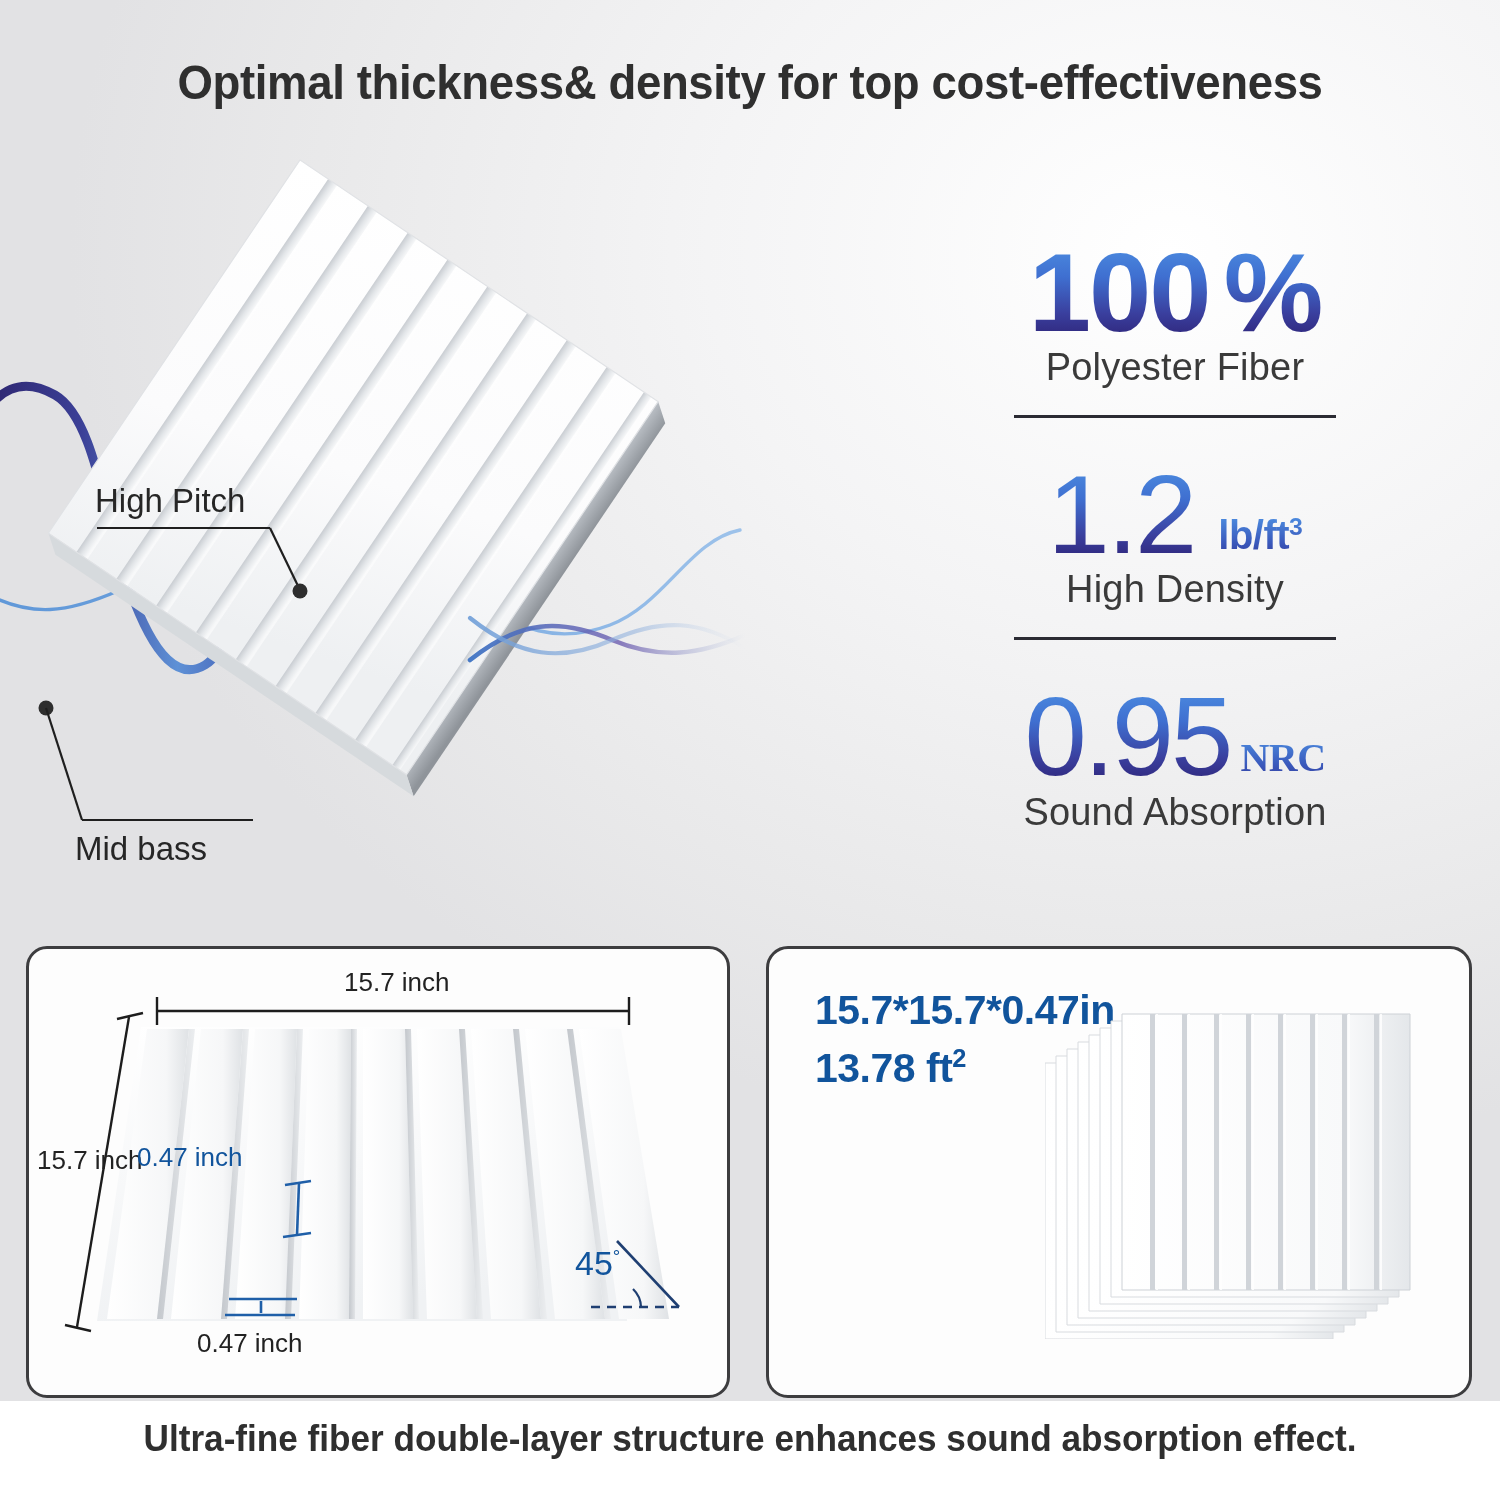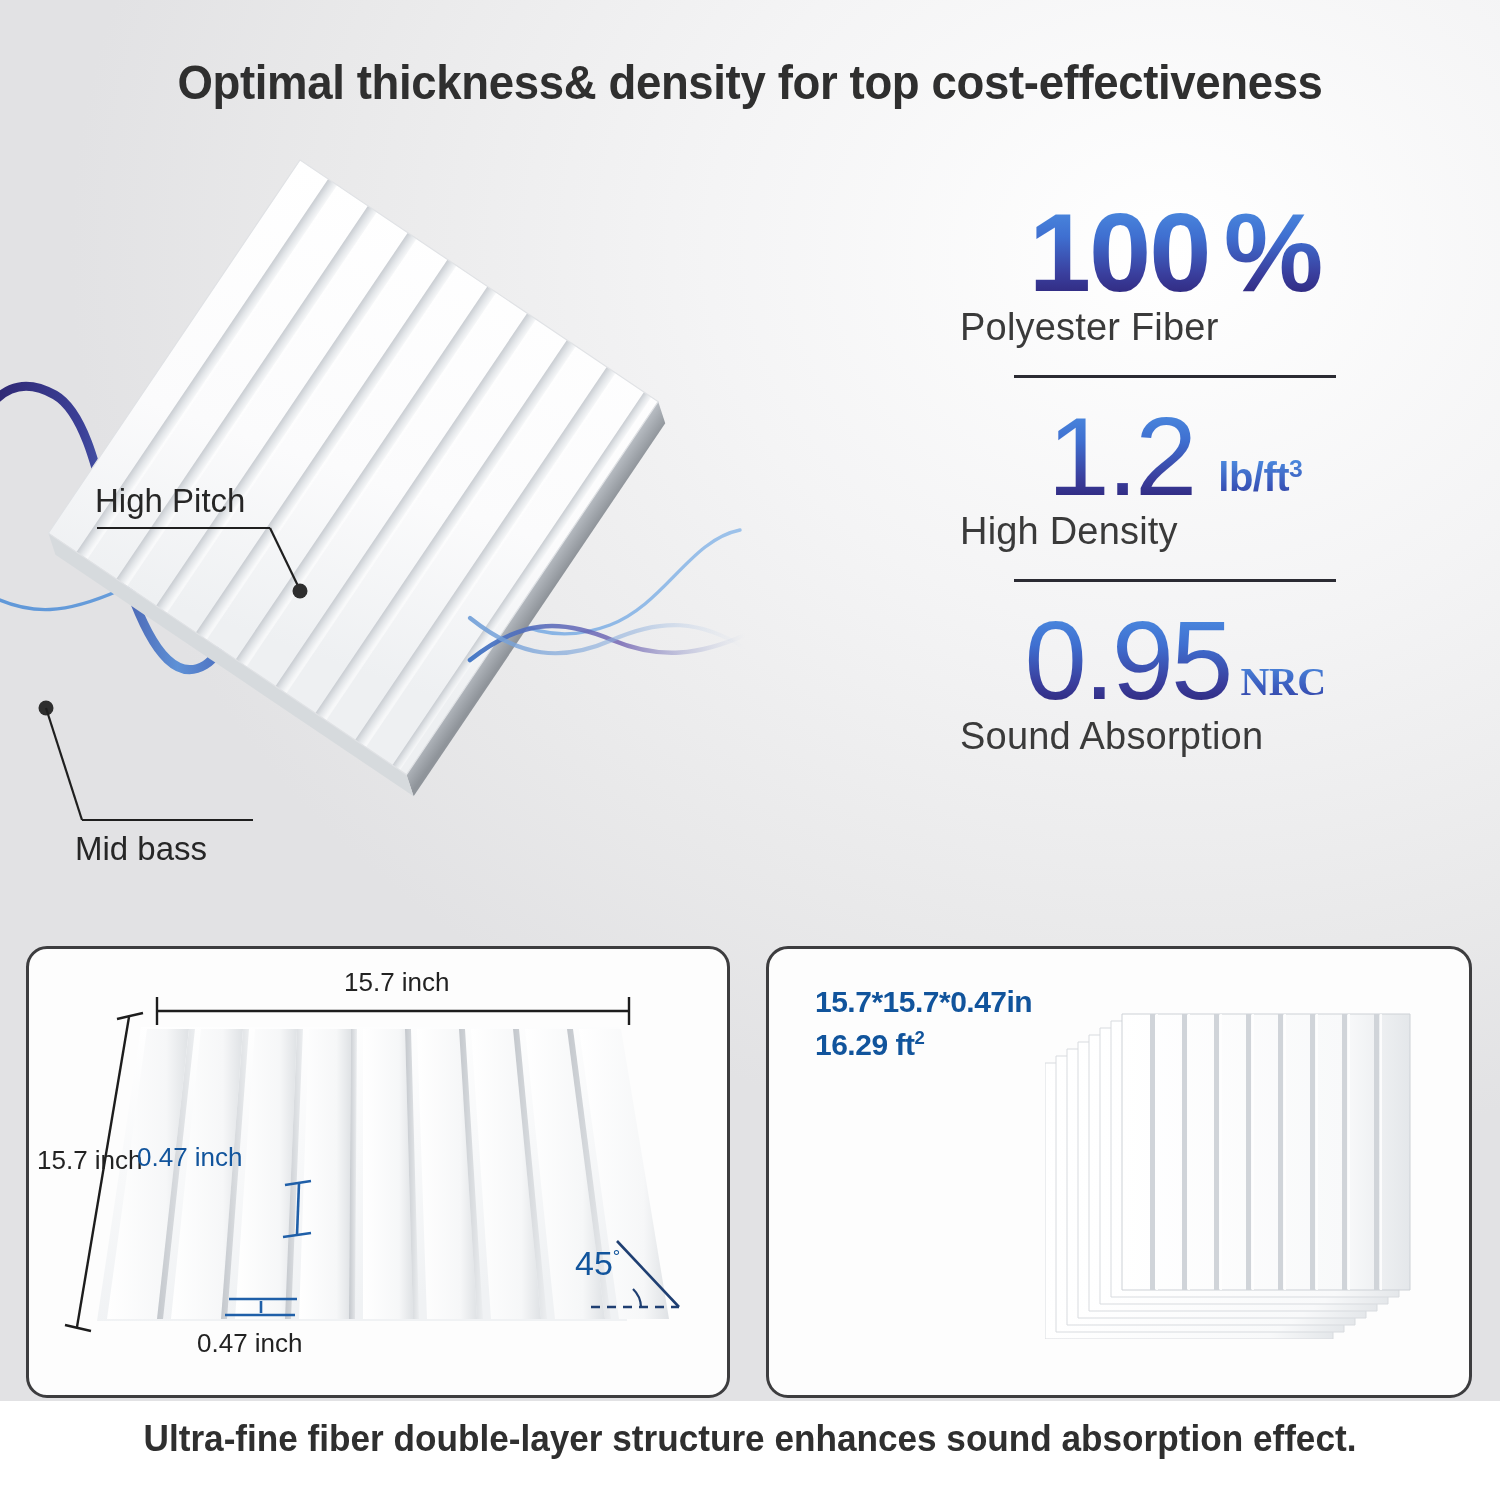--- a/index.html
+++ b/index.html
@@ -38,21 +38,21 @@
     position: absolute;
     font-size: 33px;
     color: #262626;
     white-space: nowrap;
   }
   .wavelabel.hp { left: 95px; top: 362px; }
   .wavelabel.mb { left: 75px; top: 710px; }
 
   
   .stats { position: absolute; left: 960px; top: 196px; width: 430px; }
-  .stat { text-align: left; position: relative; }
+  .stat { text-align: center; position: relative; margin-top: 40px; }
   .bignum {
     font-size: 112px;
     font-weight: 700;
     line-height: 1.02;
     letter-spacing: -2px;
     background: linear-gradient(180deg, #4f93e4 0%, #3f6fd0 36%, #3a3f9e 68%, #2a1b6b 100%);
     -webkit-background-clip: text;
     background-clip: text;
     color: transparent;
     display: inline-block;
@@ -97,21 +97,21 @@
   .dimlabel {
     position: absolute;
     font-size: 26px;
     color: #222;
     white-space: nowrap;
   }
   .dimlabel.blue { color: #11549c; font-weight: 500; }
 
   .packtext { position: absolute; left: 46px; top: 32px; }
   .packline {
-    font-size: 30px;
+    font-size: 41px;
     font-weight: 700;
     color: #11549c;
     letter-spacing: -0.5px;
     line-height: 1.42;
     white-space: nowrap;
   }
   .packline sup { font-size: 0.62em; vertical-align: super; }
 
   
   .footer {
@@ -366,21 +366,21 @@
     <div class="dimlabel blue" style="left:546px; top:295px; font-size:34px;">
       <span>45</span><sup style="font-size:0.55em; vertical-align:super;">°</sup>
     </div>
   </div>
 
   <div class="card" id="card-pack">
 
     <div class="packtext">
       <div class="packline">15.7*15.7*0.47in</div>
       <div class="packline">
-        <span>16.29 ft</span><sup>2</sup>
+        <span>13.78 ft</span><sup>2</sup>
       </div>
     </div>
 
     <svg style="position:absolute; left:276px; top:58px;" width="412" height="332" viewBox="0 0 412 332">
       <defs>
         <linearGradient id="sFace" x1="0" y1="0" x2="1" y2="0">
           <stop offset="0" stop-color="#ffffff"></stop>
           <stop offset="0.78" stop-color="#f8f9fa"></stop>
           <stop offset="1" stop-color="#e4e7ea"></stop>
         </linearGradient>

